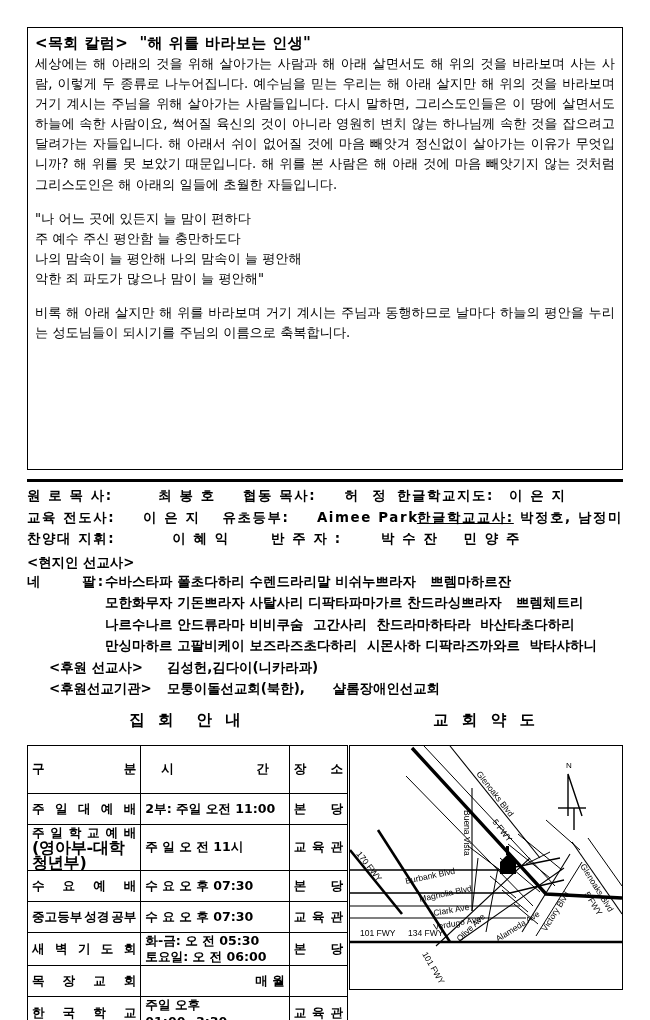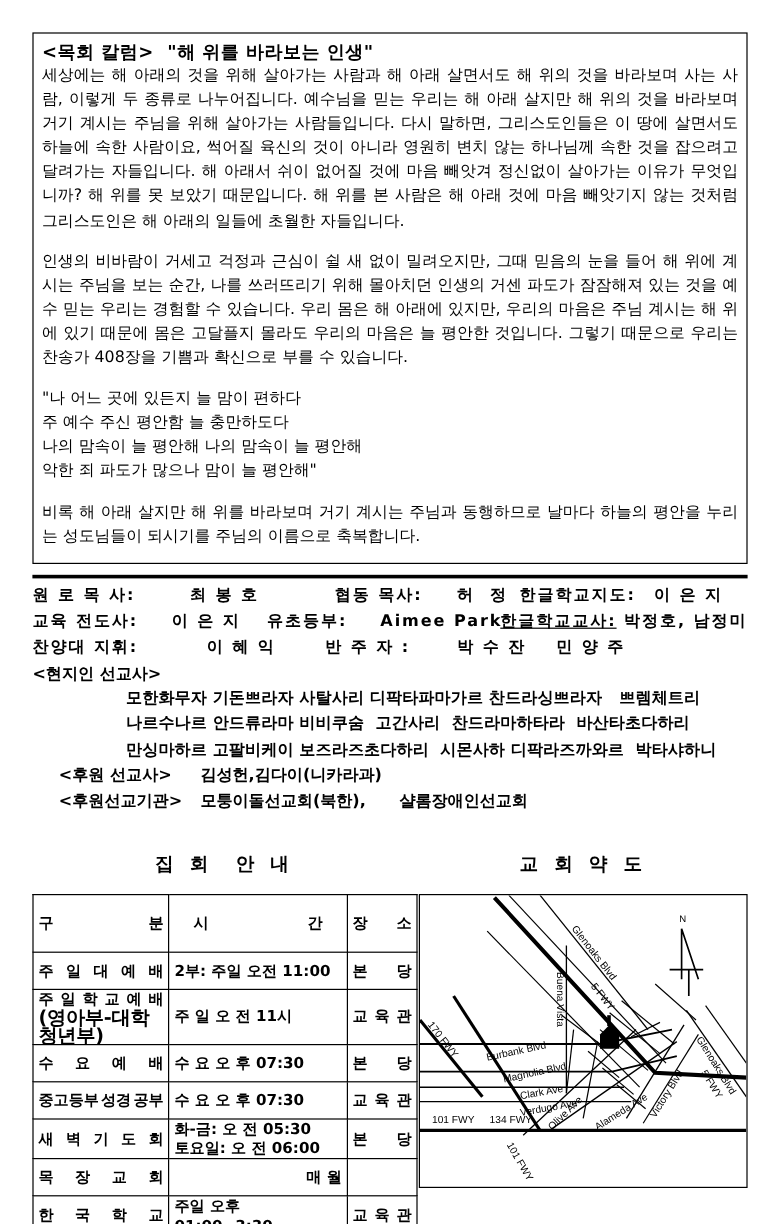--- a/index.html
+++ b/index.html
@@ -80,21 +80,21 @@
     display: flex;
     align-items: baseline;
     height: 21.5px;
     white-space: pre;
   }
   .staff-row .lbl { letter-spacing: 1.6px; }
   .staff-row .val { letter-spacing: 1.6px; }
 
   .staff-line1 .c1 { width: 104px; }
   .staff-line1 .c2 { width: 112px; text-align: center; }
-  .staff-line1 .c3 { width: 92px; margin-left: 36px; }
+  .staff-line1 .c3 { width: 92px; }
   .staff-line1 .c4 { width: 62px; text-align: center; }
   .staff-line1 .c5 { width: 112px; }
   .staff-line1 .c6 { }
 
   .staff-line2 .c1 { width: 104px; }
   .staff-line2 .c2 { width: 112px; text-align: center; }
   .staff-line2 .c3 { width: 80px; }
   .staff-line2 .c4 { width: 100px; text-align: left; margin-left: 22px; }
   .staff-line2 .c5 { width: 114px; text-decoration: underline; }
   .staff-line2 .c6 { }
@@ -209,21 +209,20 @@
   }
 </style>
 </head>
 <body>
 
 <div class="page">
 
   <div class="article-box">
     <div class="article-title">&lt;목회 칼럼&gt;  "해 위를 바라보는 인생"</div>
     <p class="article-p">세상에는 해 아래의 것을 위해 살아가는 사람과 해 아래 살면서도 해 위의 것을 바라보며 사는 사람, 이렇게 두 종류로 나누어집니다. 예수님을 믿는 우리는 해 아래 살지만 해 위의 것을 바라보며 거기 계시는 주님을 위해 살아가는 사람들입니다. 다시 말하면, 그리스도인들은 이 땅에 살면서도 하늘에 속한 사람이요, 썩어질 육신의 것이 아니라 영원히 변치 않는 하나님께 속한 것을 잡으려고 달려가는 자들입니다. 해 아래서 쉬이 없어질 것에 마음 빼앗겨 정신없이 살아가는 이유가 무엇입니까? 해 위를 못 보았기 때문입니다. 해 위를 본 사람은 해 아래 것에 마음 빼앗기지 않는 것처럼 그리스도인은 해 아래의 일들에 초월한 자들입니다.</p>
-    <p class="article-p">인생의 비바람이 거세고 걱정과 근심이 쉴 새 없이 밀려오지만, 그때 믿음의 눈을 들어 해 위에 계시는 주님을 보는 순간, 나를 쓰러뜨리기 위해 몰아치던 인생의 거센 파도가 잠잠해져 있는 것을 예수 믿는 우리는 경험할 수 있습니다. 우리 몸은 해 아래에 있지만, 우리의 마음은 주님 계시는 해 위에 있기 때문에 몸은 고달플지 몰라도 우리의 마음은 늘 평안한 것입니다. 그렇기 때문으로 우리는 찬송가 408장을 기쁨과 확신으로 부를 수 있습니다.</p>
     <div class="hymn">"나 어느 곳에 있든지 늘 맘이 편하다
 주 예수 주신 평안함 늘 충만하도다
 나의 맘속이 늘 평안해 나의 맘속이 늘 평안해
 악한 죄 파도가 많으나 맘이 늘 평안해"</div>
     <p class="article-p last">비록 해 아래 살지만 해 위를 바라보며 거기 계시는 주님과 동행하므로 날마다 하늘의 평안을 누리는 성도님들이 되시기를 주님의 이름으로 축복합니다.</p>
   </div>
 
   <div class="thick-rule" style="top:479px;"></div>
 
   <div class="staff-box">
@@ -248,20 +247,24 @@
 
     <div class="staff-row staff-line3">
       <span class="lbl c1">찬양대 지휘:</span>
       <span class="val c2">이 혜 익</span>
       <span class="lbl c3">반 주 자 :</span>
       <span class="val c5">박 수 잔    민 양 주</span>
     </div>
 
     <div class="section-tag">&lt;현지인 선교사&gt;</div>
 
+    <div class="mission-row">
+      <span class="country">네      팔:</span>
+      <span class="names">수바스타파 폴초다하리 수렌드라리말 비쉬누쁘라자   쁘렘마하르잔</span>
+    </div>
     <div class="mission-row indent">
       <span class="names">모한화무자 기돈쁘라자 사탈사리 디팍타파마가르 찬드라싱쁘라자   쁘렘체트리</span>
     </div>
     <div class="mission-row indent">
       <span class="names">나르수나르 안드류라마 비비쿠숨  고간사리  찬드라마하타라  바산타초다하리</span>
     </div>
     <div class="mission-row indent">
       <span class="names">만싱마하르 고팔비케이 보즈라즈초다하리  시몬사하 디팍라즈까와르  박타샤하니</span>
     </div>
 

